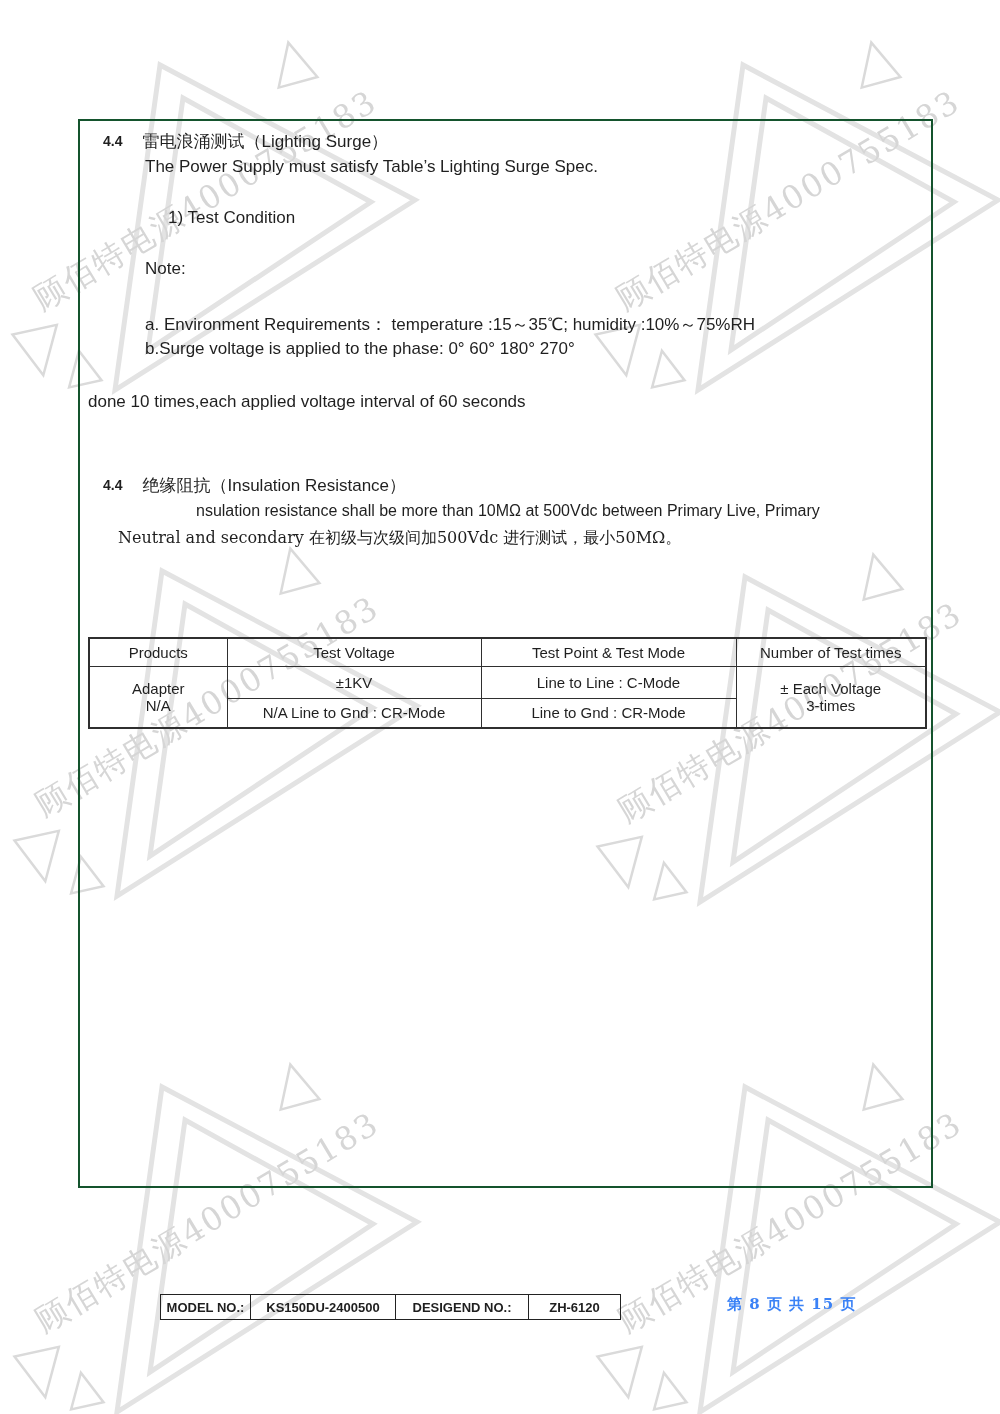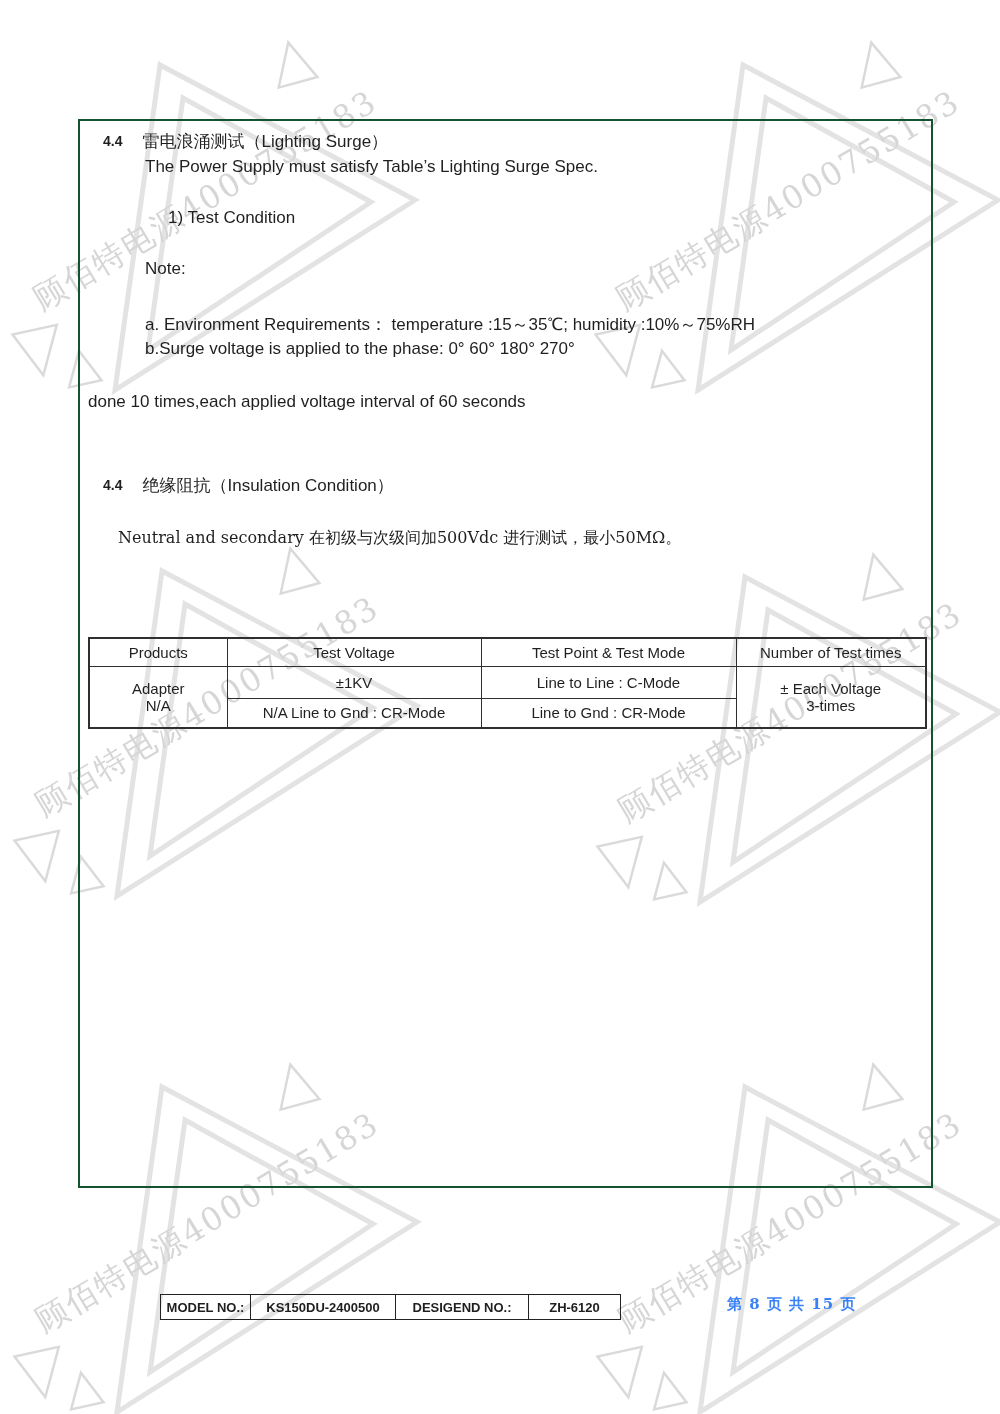--- a/index.html
+++ b/index.html
@@ -110,23 +110,24 @@
 
   <div class="abs body-text" style="left:88px;top:87px;">1) Test Condition</div>
 
   <div class="abs body-text" style="left:65px;top:138px;">Note:</div>
 
   <div class="abs body-text" style="left:65px;top:192px;">a. Environment Requirements： temperature :15～35℃; humidity :10%～75%RH</div>
   <div class="abs body-text" style="left:65px;top:218px;">b.Surge voltage is applied to the phase: 0° 60° 180° 270°</div>
   <div class="abs body-text" style="left:8px;top:271px;">done 10 times,each applied voltage interval of 60 seconds</div>
 
   <div class="abs sec-head" style="left:23px;top:353px;">
-    <span class="num">4.4</span><span class="zh">绝缘阻抗</span><span class="en">（Insulation Condition）</span>
+    <span class="num">4.4</span><span class="zh">绝缘阻抗</span><span class="en">（Insulation Resistance）</span>
   </div>
 
+  <div class="abs body-text-sm" style="left:116px;top:381px;">nsulation resistance shall be more than 10MΩ at 500Vdc between Primary Live, Primary</div>
   <div class="abs body-text-sm cjk" style="left:38px;top:407px;">Neutral and secondary 在初级与次级间加500Vdc 进行测试，最小50MΩ。</div>
 
   <table class="spec abs" style="left:8px;top:516px;width:837px;">
     <colgroup>
       <col style="width:138px">
         <col style="width:254px">
         <col style="width:255px">
         <col style="width:190px">
     </colgroup>
     <tbody>

